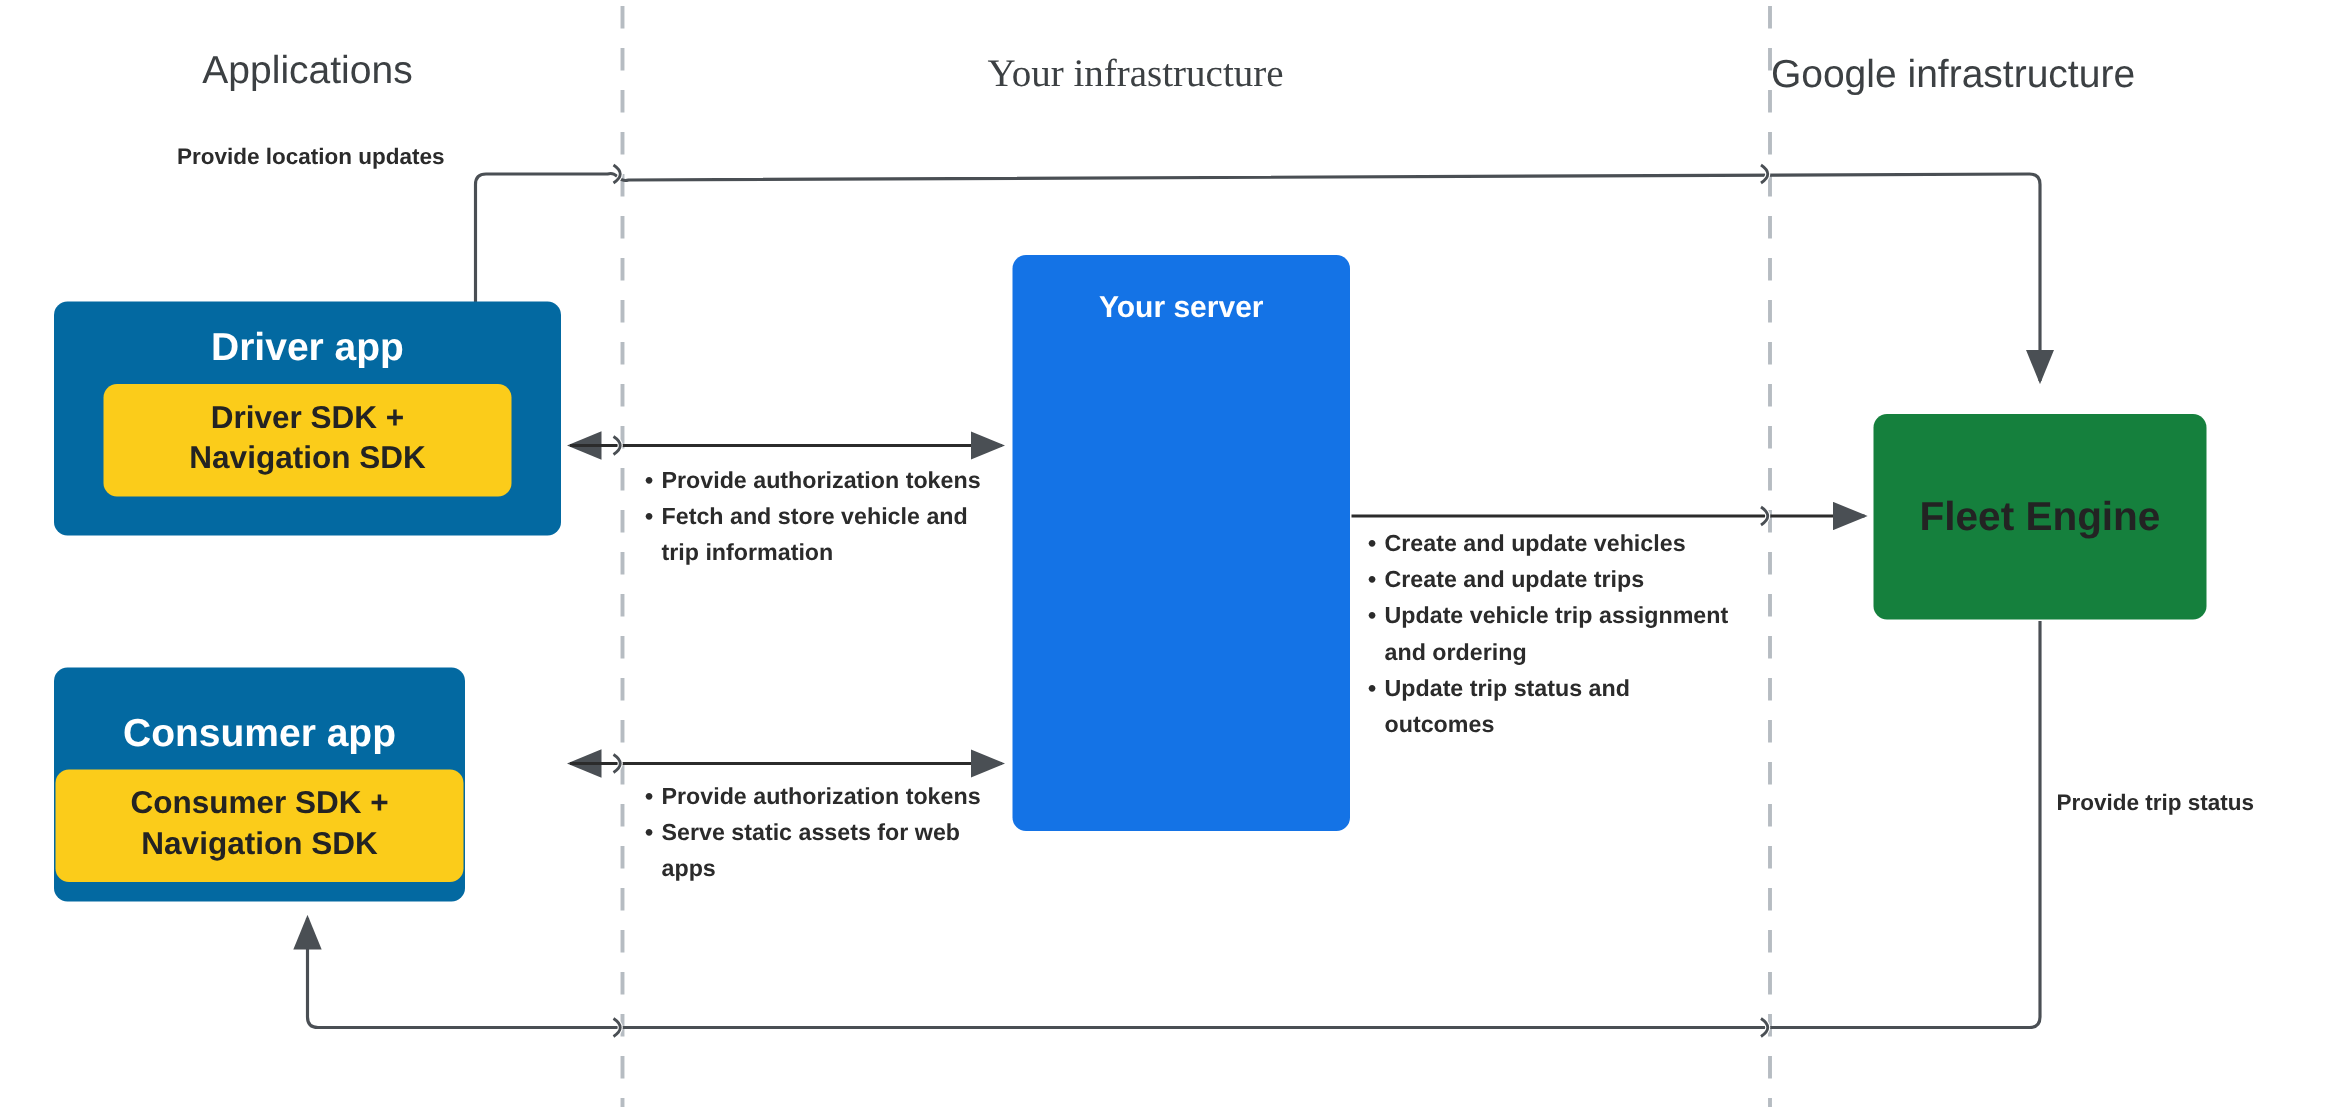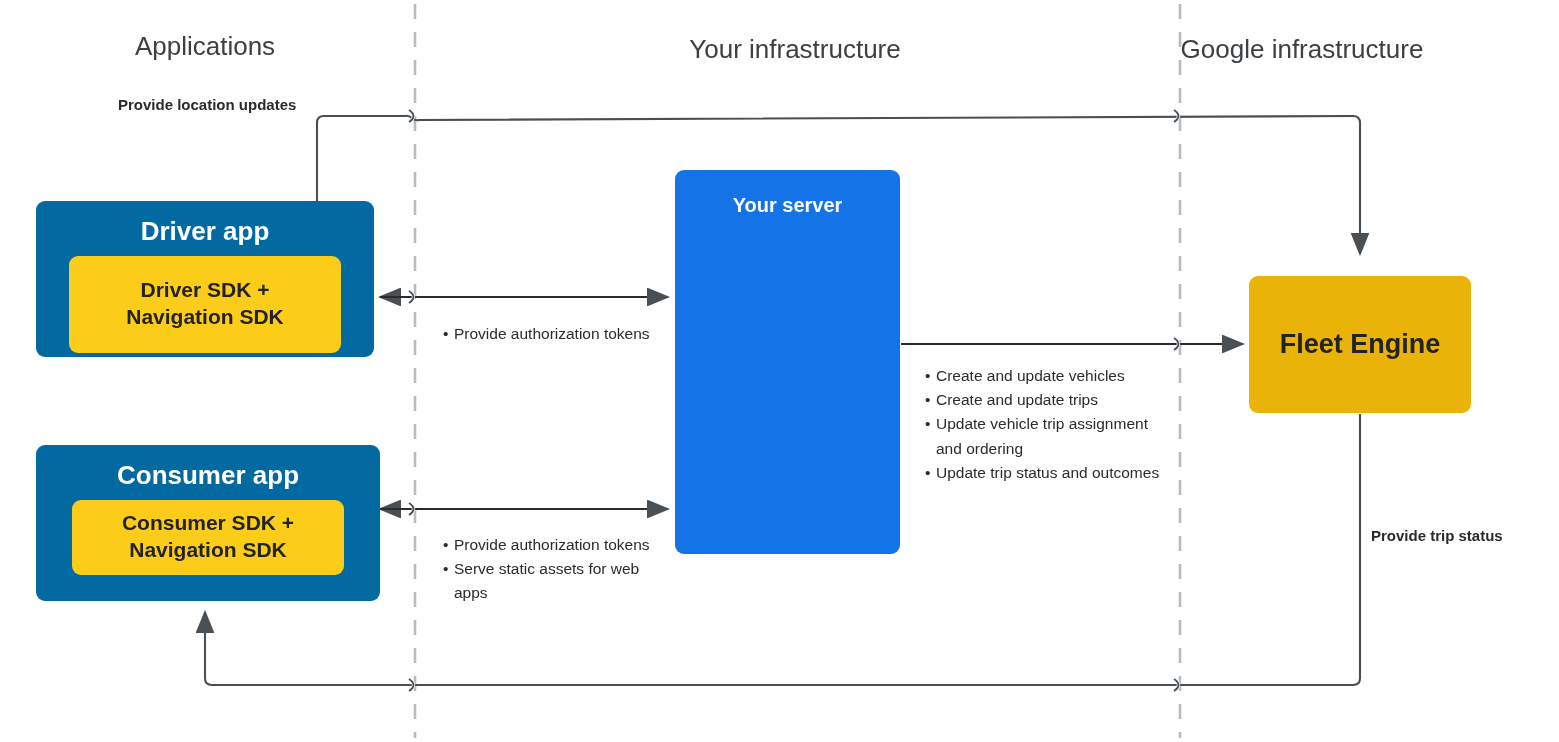--- a/index.html
+++ b/index.html
@@ -79,40 +79,40 @@
   }
   .server-title {
     color: #ffffff;
     font-size: 20px;
     font-weight: bold;
     text-align: center;
     margin-top: 24px;
   }
   .engine-box {
     position: absolute;
-    background: #eab308;
+    background: #15803d;
     border-radius: 9px;
     display: flex;
     align-items: center;
     justify-content: center;
     box-sizing: border-box;
   }
   .engine-title {
     color: #232323;
     font-size: 27px;
     font-weight: bold;
     text-align: center;
   }
   ul.bullets {
     position: absolute;
     list-style: none;
-    margin: 13px;
+    margin: 0;
     padding: 0;
     font-size: 15.5px;
-    font-weight: normal;
+    font-weight: bold;
     color: #2b2b2b;
     line-height: 1.56;
   }
   ul.bullets li {
     position: relative;
     padding-left: 11px;
     margin: 0;
   }
   ul.bullets li::before {
     content: "\2022";
@@ -168,48 +168,49 @@
     <path d="M409,691 Q418,685 409,679" fill="none" stroke="#4a4f54" stroke-width="1.9"></path>
     <path d="M1174,122 Q1183,116 1174,110" fill="none" stroke="#ffffff" stroke-width="3.4"></path>
     <path d="M1174,122 Q1183,116 1174,110" fill="none" stroke="#4a4f54" stroke-width="1.9"></path>
     <path d="M1174,350 Q1183,344 1174,338" fill="none" stroke="#ffffff" stroke-width="3.4"></path>
     <path d="M1174,350 Q1183,344 1174,338" fill="none" stroke="#4a4f54" stroke-width="1.9"></path>
     <path d="M1174,691 Q1183,685 1174,679" fill="none" stroke="#ffffff" stroke-width="3.4"></path>
     <path d="M1174,691 Q1183,685 1174,679" fill="none" stroke="#4a4f54" stroke-width="1.9"></path>
   </svg>
 
   <div class="zone-title" style="left:60px; top:31px; width:290px;">Applications</div>
-  <div class="zone-title" style="left:650px; top:34px; width:290px;">Your infrastructure</div>
+  <div class="zone-title" style="left:612px; top:34px; width:290px;font-family:Liberation Serif, serif;">Your infrastructure</div>
   <div class="zone-title" style="left:1157px; top:34px; width:290px;">Google infrastructure</div>
 
   <div class="edge-label" style="left:118px; top:96px;">Provide location updates</div>
   <div class="edge-label" style="left:1371px; top:527px;">Provide trip status</div>
 
   <div class="app-box" style="left:36px; top:201px; width:338px; height:156px;">
     <div class="app-title">Driver app</div>
-    <div class="sdk-box" style="width:272px; height:97px; white-space:pre-line;">Driver SDK +
+    <div class="sdk-box" style="width:272px; height:75px; white-space:pre-line;">Driver SDK +
 Navigation SDK</div>
   </div>
 
-  <div class="app-box" style="left:36px; top:445px; width:344px; height:156px;">
+  <div class="app-box" style="left:36px; top:445px; width:274px; height:156px;justify-content:center;">
     <div class="app-title">Consumer app</div>
     <div class="sdk-box" style="width:272px; height:75px; white-space:pre-line;">Consumer SDK +
 Navigation SDK</div>
   </div>
 
   <div class="server-box" style="left:675px; top:170px; width:225px; height:384px;">
     <div class="server-title">Your server</div>
   </div>
 
   <div class="engine-box" style="left:1249px; top:276px; width:222px; height:137px;">
     <div class="engine-title">Fleet Engine</div>
   </div>
 
   <ul class="bullets" style="left:430px; top:309px; width:225px;">
     <li>Provide authorization tokens</li>
+    <li>Fetch and store vehicle and trip information</li>
   </ul>
 
   <ul class="bullets" style="left:430px; top:520px; width:225px;">
     <li>Provide authorization tokens</li>
     <li>Serve static assets for web apps</li>
   </ul>
 
   <ul class="bullets" style="left:912px; top:351px; width:250px;">
     <li>Create and update vehicles</li>
     <li>Create and update trips</li>

